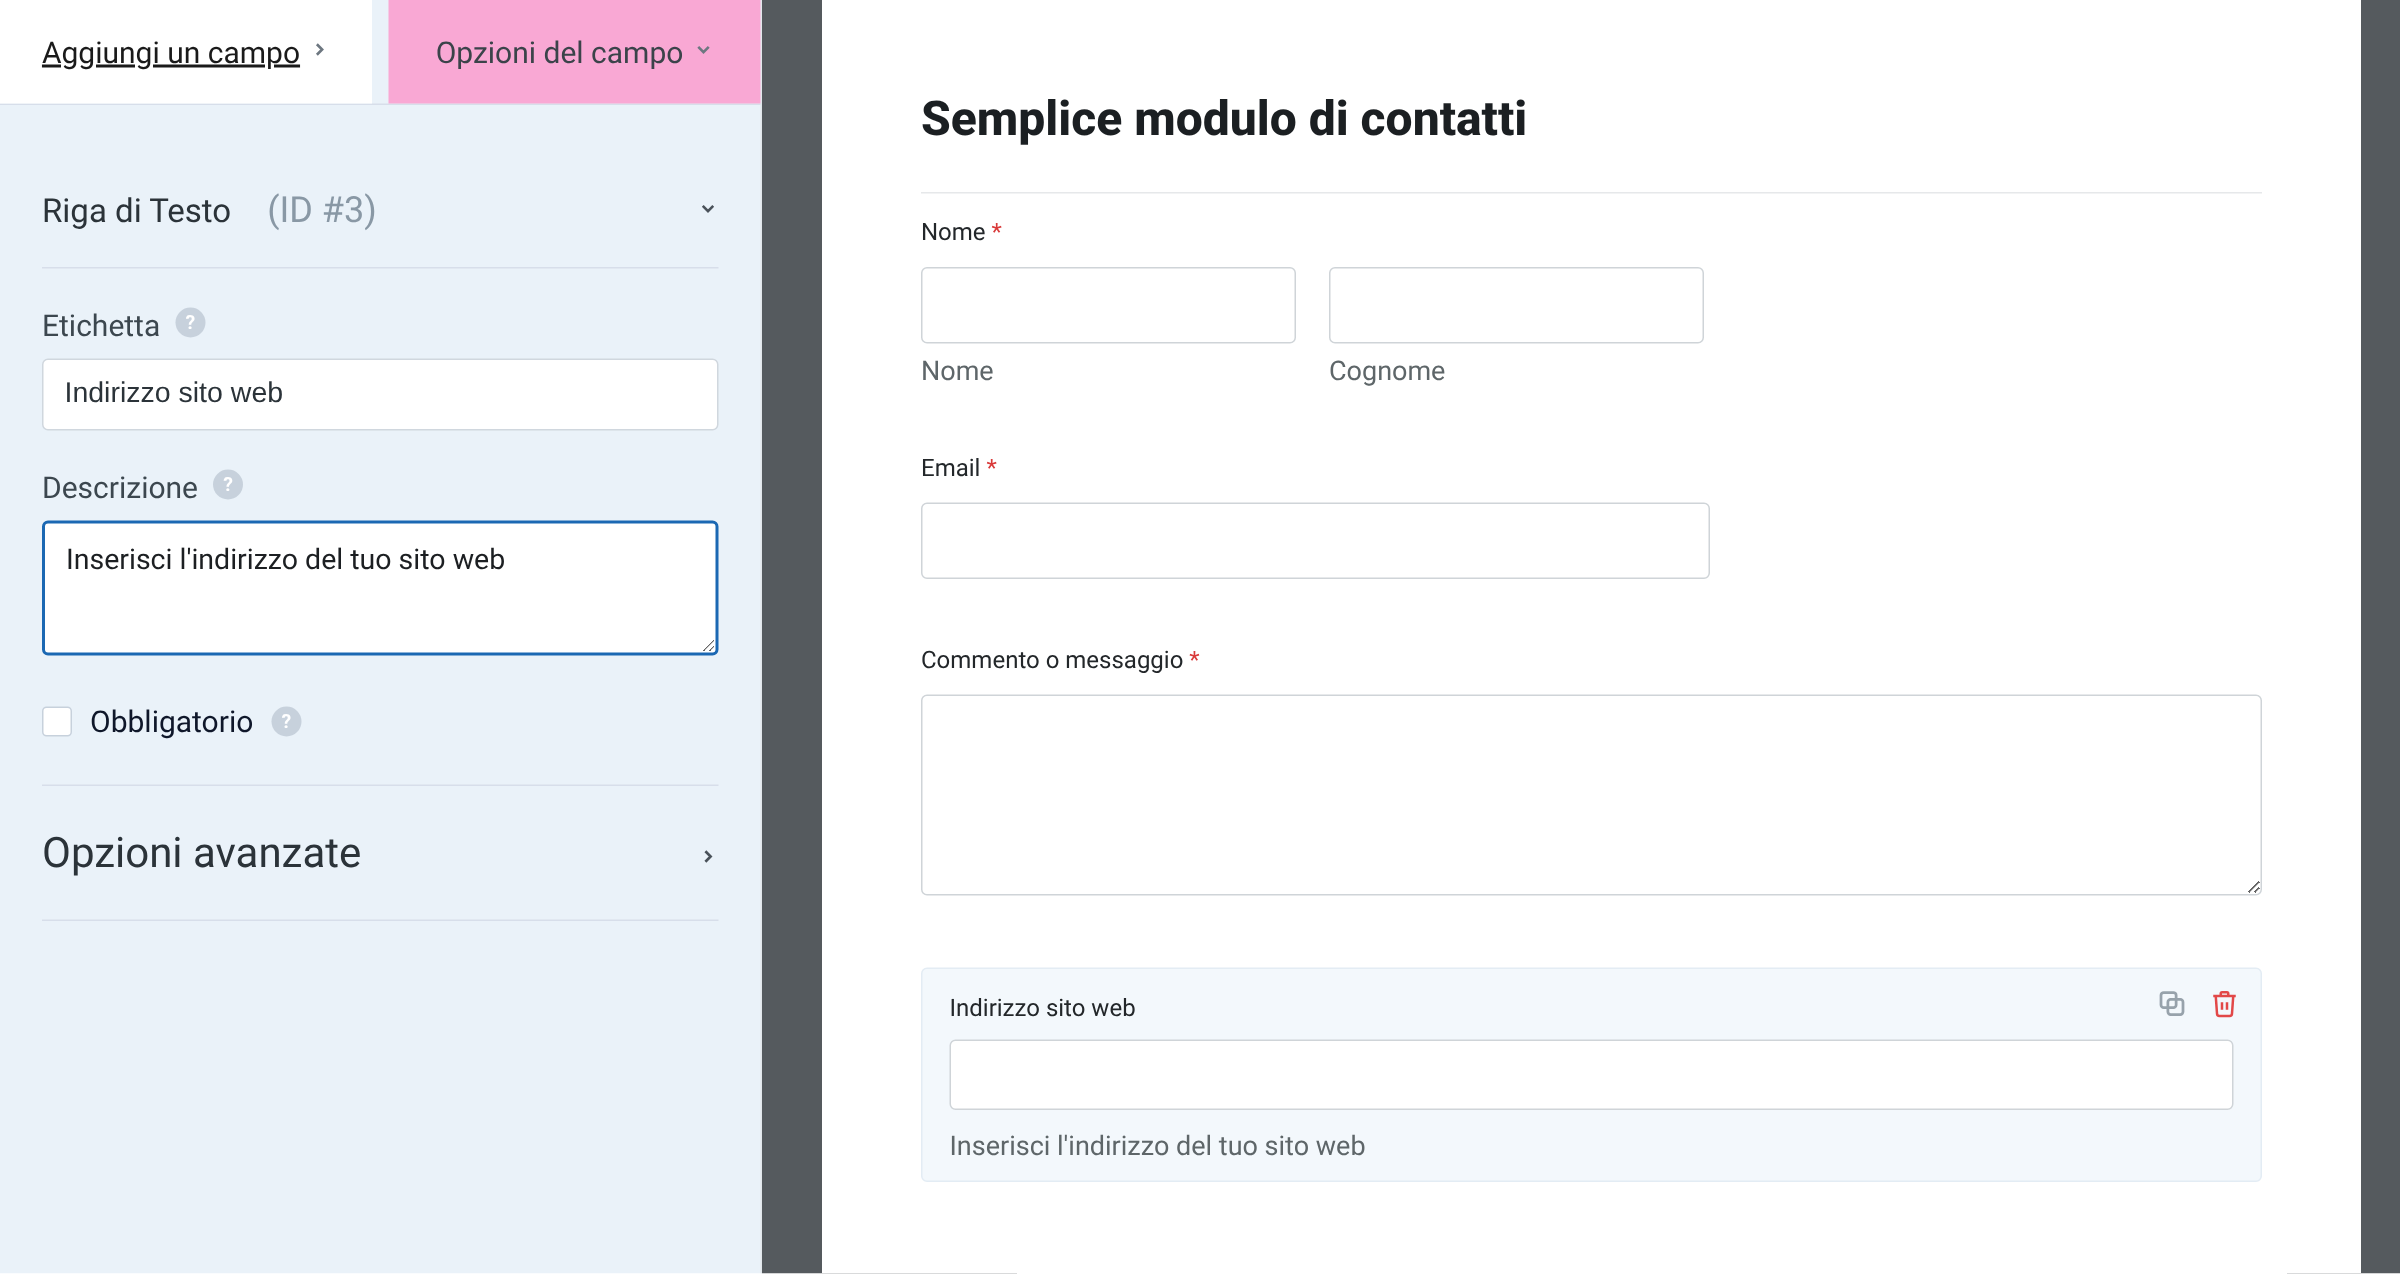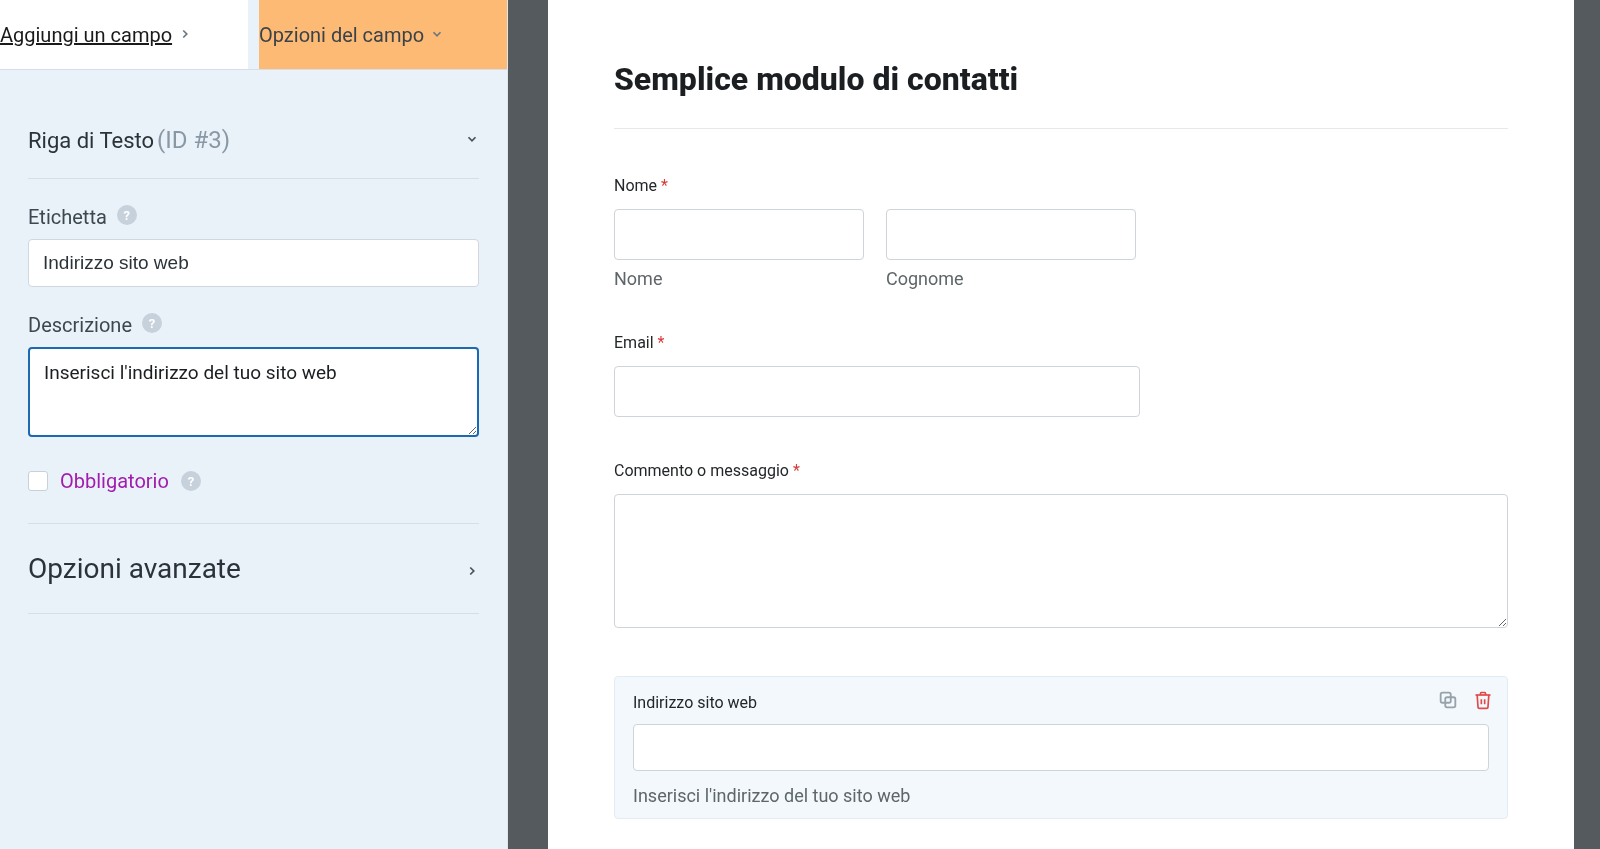--- a/index.html
+++ b/index.html
@@ -17,49 +17,49 @@
   }
   .tab-row {
     display: flex;
     border-bottom: 1px solid #d7deea;
     height: 70px;
   }
   .tab {
     flex: 1;
     display: flex;
     align-items: center;
-    justify-content: flex-start;
+    justify-content: center;
     gap: 6px;
     font-size: 20px;
     color: #3b434a;
     cursor: pointer;
     position: relative;
   }
   .tab.inactive {
     background: #fff;
     text-decoration: underline;
     color: #1a1a1a;
   }
   .tab.active {
-    background: #fdba74;
+    background: #f9a8d4;
     margin-left: 11px;
   }
   .tab .chev { font-size: 18px; color: #888; }
 
   .sidebar-body { padding: 28px 28px 0 28px; }
 
   .field-header {
     display: flex;
     align-items: center;
     justify-content: space-between;
     padding: 28px 0 24px 0;
     border-bottom: 1px solid #d7deea;
     cursor: pointer;
   }
-  .field-header .title-wrap { display: flex; align-items: baseline; gap: 3px; font-size: 22px; }
+  .field-header .title-wrap { display: flex; align-items: baseline; gap: 24px; font-size: 22px; }
   .field-header .type { color: #2b3339; }
   .field-header .id { color: #8998a5; font-size: 24px; }
 
   .opt-label {
     display: flex;
     align-items: flex-start;
     gap: 10px;
     font-size: 20px;
     color: #3c474f;
     margin-top: 26px;
@@ -112,21 +112,21 @@
     border-bottom: 1px solid #d7deea;
   }
   .check-row input[type=checkbox]{
     width: 20px; height: 20px;
     border: 1px solid #c7d1dc;
     border-radius: 3px;
     appearance: none;
     background: #fff;
     cursor: pointer;
   }
-  .check-row label { font-size: 20px; color: #a21caf; cursor: pointer; }
+  .check-row label { font-size: 20px; color: #0f172a; cursor: pointer; }
 
   .adv-row {
     display: flex;
     align-items: center;
     justify-content: space-between;
     padding: 28px 0;
     border-bottom: 1px solid #d7deea;
     cursor: pointer;
     font-size: 28px;
     color: #2b3339;
@@ -147,21 +147,21 @@
     background: #fff;
     padding: 60px 66px 40px 66px;
     min-height: 100%;
   }
   .form-title {
     font-size: 32px;
     font-weight: 800;
     color: #1b1f22;
     padding-bottom: 30px;
     border-bottom: 1px solid #e6e8ea;
-    margin-bottom: 47px;
+    margin-bottom: 16px;
   }
   .field-row { margin-bottom: 44px; }
   .flabel { font-size: 16px; font-weight: 400; color: #23272a; margin-bottom: 14px; }
   .req { color: #d93a3a; margin-left: 4px; }
   .name-split { display: flex; gap: 22px; }
   .name-split .col { flex: 0 0 250px; }
   .sublabel { color: #5e6669; font-size: 18px; margin-top: 8px; }
 
   .finput {
     width: 100%;

